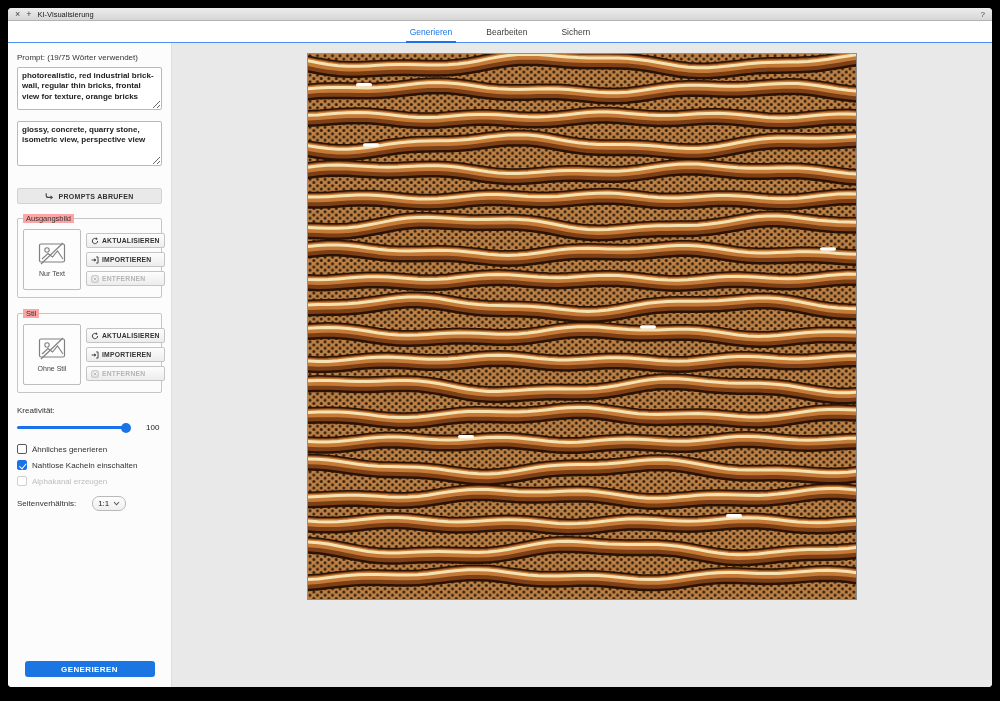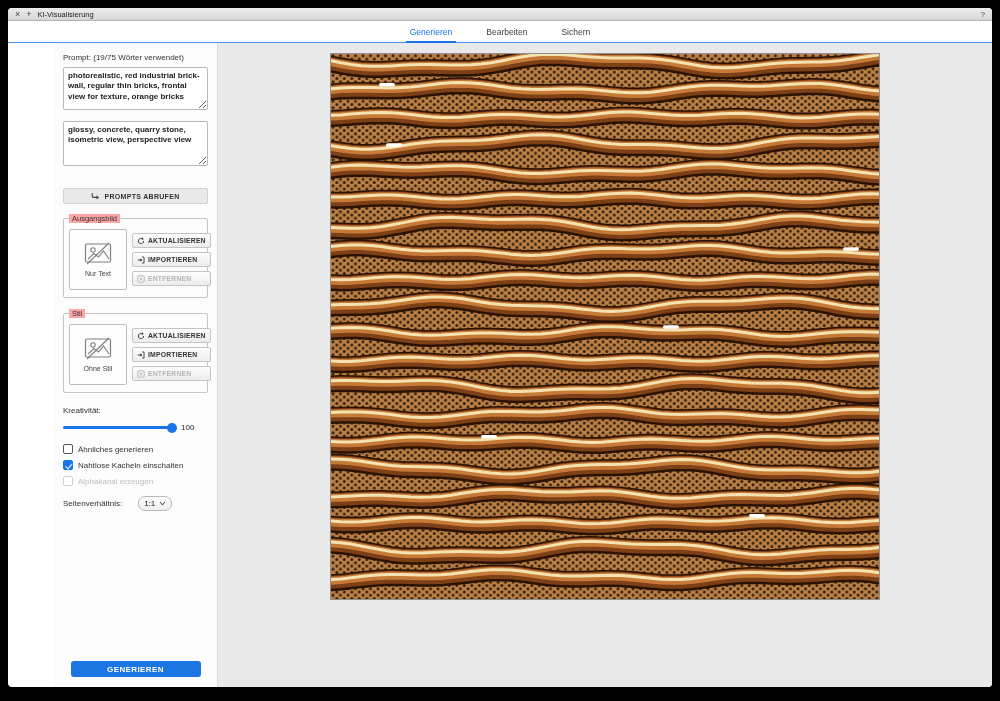--- a/index.html
+++ b/index.html
@@ -33,21 +33,21 @@
     display:flex; justify-content:center; align-items:stretch; gap:30px;
     font-size:8.5px; color:#3c3c3c;
   }
   .tab{ position:relative; display:flex; align-items:center; padding:0 2px; }
   .tab.active{ color:#1a73e8; }
   .tab.active::after{
     content:""; position:absolute; left:-2px; right:-2px; bottom:-1px;
     height:2px; background:#1a73e8;
   }
   
-  .content{ flex:1; display:flex; min-height:0;padding-left:46px; }
+  .content{ flex:1; display:flex; min-height:0; }
   .sidebar{
     width:164px; flex:none; background:#fcfcfc;
     border-right:1px solid #ddd;
     display:flex; flex-direction:column;
     padding:8px 9px 10px;
   }
   .main{
     flex:1; background:#e9e9e9;
     display:flex; justify-content:center; align-items:flex-start;
     padding-top:10px;
@@ -85,21 +85,21 @@
   .btn-col{ flex:1; display:flex; flex-direction:column; justify-content:center; gap:4px;}
   .gbtn{
     width:100%; height:15px;
     display:flex; align-items:center; gap:3px; padding:0 4px;
     background:linear-gradient(#fdfdfd,#ececec);
     border:1px solid #c4c4c4; border-radius:2px;
     font-family:inherit; font-size:6.8px; font-weight:600; letter-spacing:.2px; color:#333;
   }
   .gbtn[data-enabled="false"]{ color:#b5b5b5; }
   .gbtn svg{ flex:none; }
-  .slider-row{ display:flex; align-items:center; gap:8px; margin:3px 0 12px; }
+  .slider-row{ display:flex; align-items:center; gap:19px; margin:3px 0 12px; }
   .slider-track{
     width:110px; height:3px; background:#1a73e8; border-radius:2px; position:relative;
   }
   .slider-thumb{
     position:absolute; right:-4px; top:-3.5px; width:10px; height:10px;
     border-radius:50%; background:#1a73e8;
   }
   .slider-value{ font-size:8px; color:#222; }
   .check-rows{ display:flex; flex-direction:column; gap:6px; margin-bottom:10px; }
   .check-row{ display:flex; align-items:flex-end; gap:5px; font-size:8px; color:#333; }

